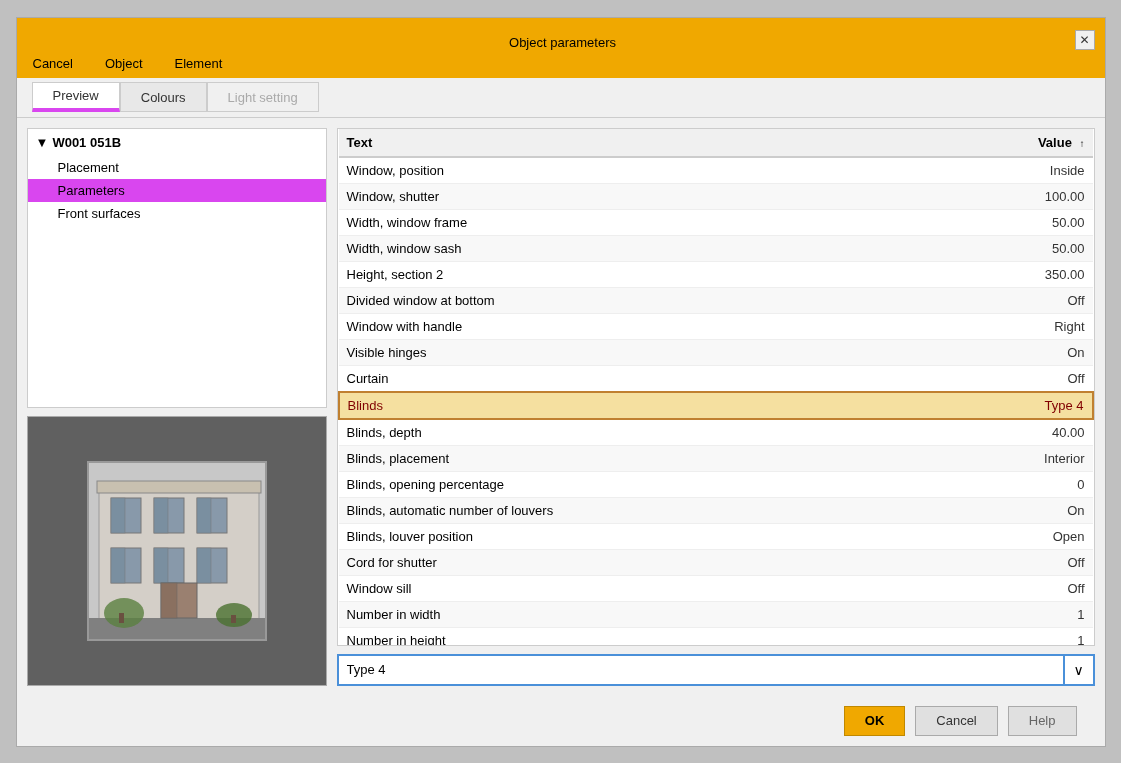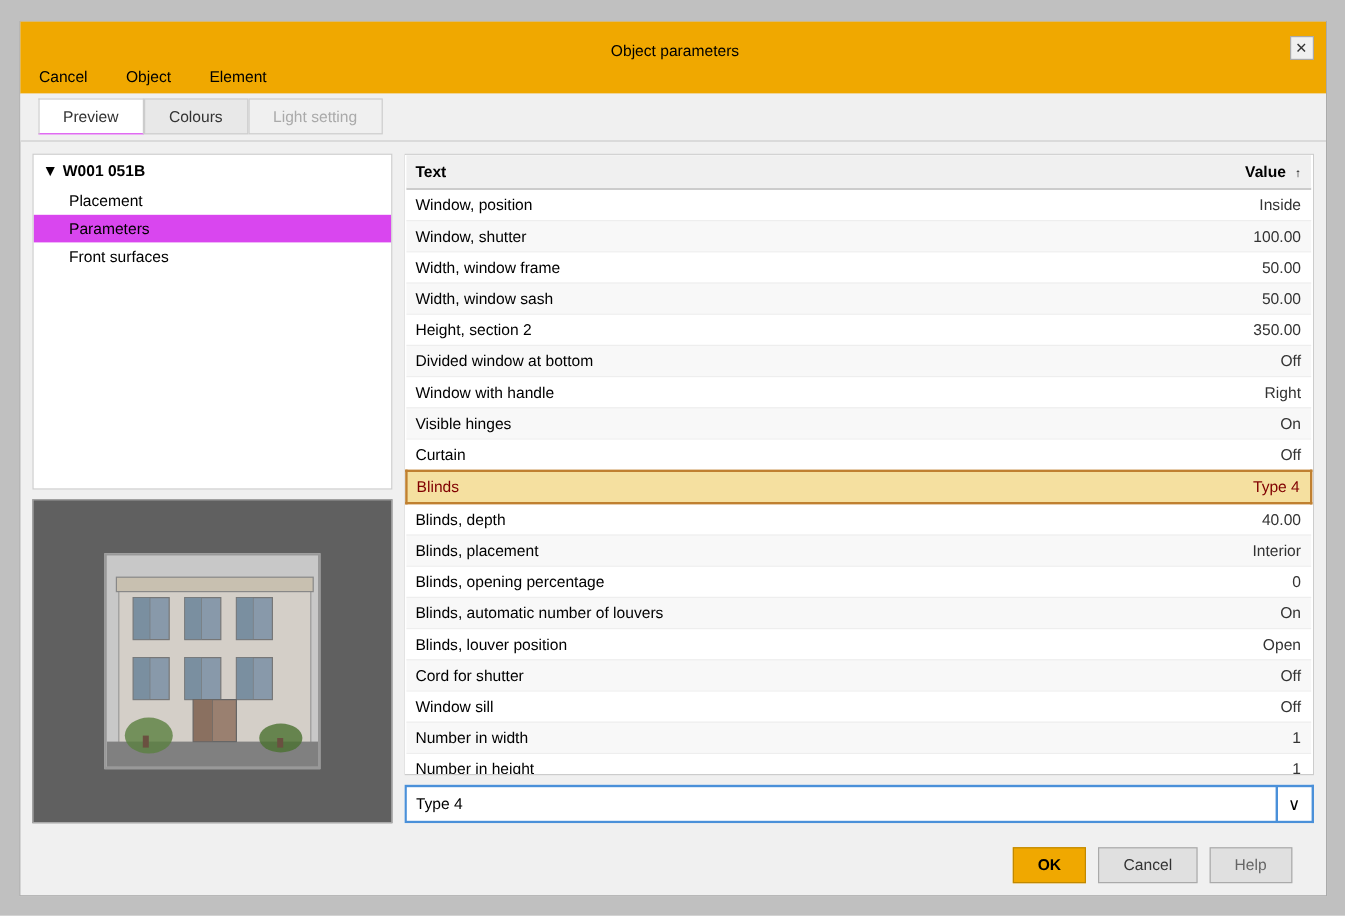--- a/index.html
+++ b/index.html
@@ -81,21 +81,21 @@
       border: 1px solid #ccc;
       background: #e8e8e8;
       cursor: pointer;
       display: flex;
       align-items: center;
       font-size: 13px;
       color: #333;
     }
     .tab.active {
       background: #fff;
-      border-bottom: 1px solid #d946ef;
+      border-bottom: 4px solid #d946ef;
       z-index: 1;
     }
     .tab.disabled {
       color: #aaa;
       background: #f0f0f0;
     }
     .content-area {
       display: flex;
       flex: 1;
       overflow: hidden;

